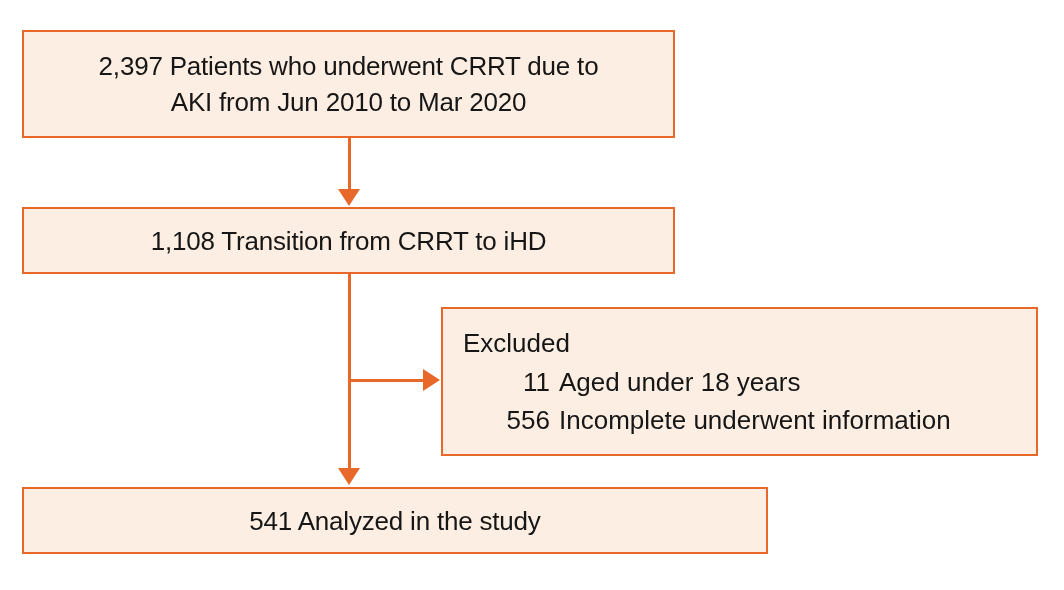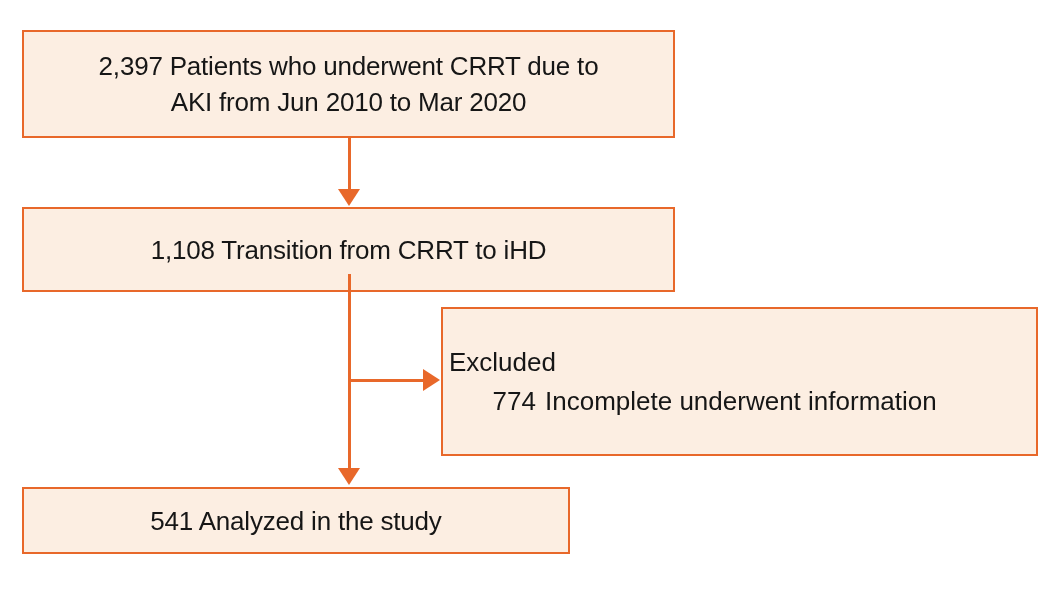--- a/index.html
+++ b/index.html
@@ -41,23 +41,23 @@
   .node-line {
     color: #161616;
     font-family: "Liberation Sans", sans-serif;
     font-size: 26px;
     line-height: 36px;
     letter-spacing: -0.2px;
     white-space: pre;
   }
 
   #node-cohort      { left: 22px;  top: 30px;  width: 653px; height: 108px; }
-  #node-transition  { left: 22px;  top: 207px; width: 653px; height: 85px;  }
-  #node-excluded    { left: 441px; top: 307px; width: 597px; height: 149px; padding-left: 6px; }
-  #node-analyzed    { left: 22px;  top: 487px; width: 548px; height: 67px;  }
+  #node-transition  { left: 22px;  top: 207px; width: 653px; height: 67px;  }
+  #node-excluded    { left: 441px; top: 307px; width: 597px; height: 149px; padding-left: 20px; }
+  #node-analyzed    { left: 22px;  top: 487px; width: 746px; height: 67px;  }
 
   
   .excl-heading {
     font-size: 26px;
     line-height: 36px;
     color: #161616;
     margin-bottom: 2px;
   }
   .excl-row {
     display: flex;
@@ -134,21 +134,25 @@
 
   <div class="conn-v" id="conn-transition-analyzed-line"></div>
   <div class="arrow-down" id="conn-transition-analyzed-arrow"></div>
 
   <div class="conn-h" id="conn-branch-excluded-line"></div>
   <div class="arrow-right" id="conn-branch-excluded-arrow"></div>
 
   <div class="node lefted" id="node-excluded">
     <div class="excl-heading">Excluded</div>
     <div class="excl-row">
-      <span class="excl-count">774</span>
+      <span class="excl-count">11</span>
+      <span class="excl-label">Aged under 18 years</span>
+    </div>
+    <div class="excl-row">
+      <span class="excl-count">556</span>
       <span class="excl-label">Incomplete underwent information</span>
     </div>
   </div>
 
   <div class="node centered" id="node-analyzed">
     <div class="node-line">541 Analyzed in the study</div>
   </div>
 
 </div>
 

